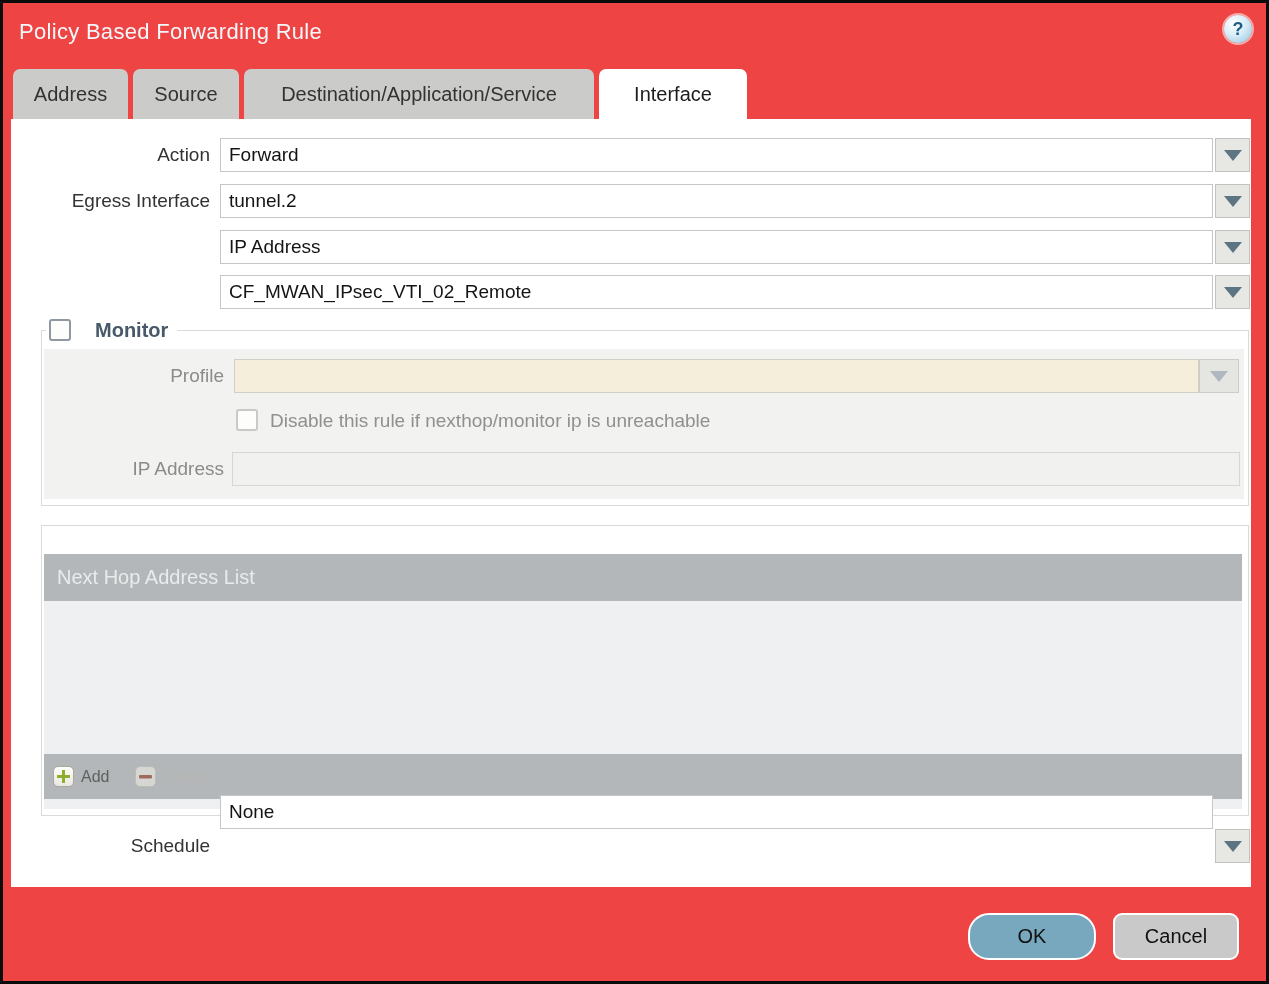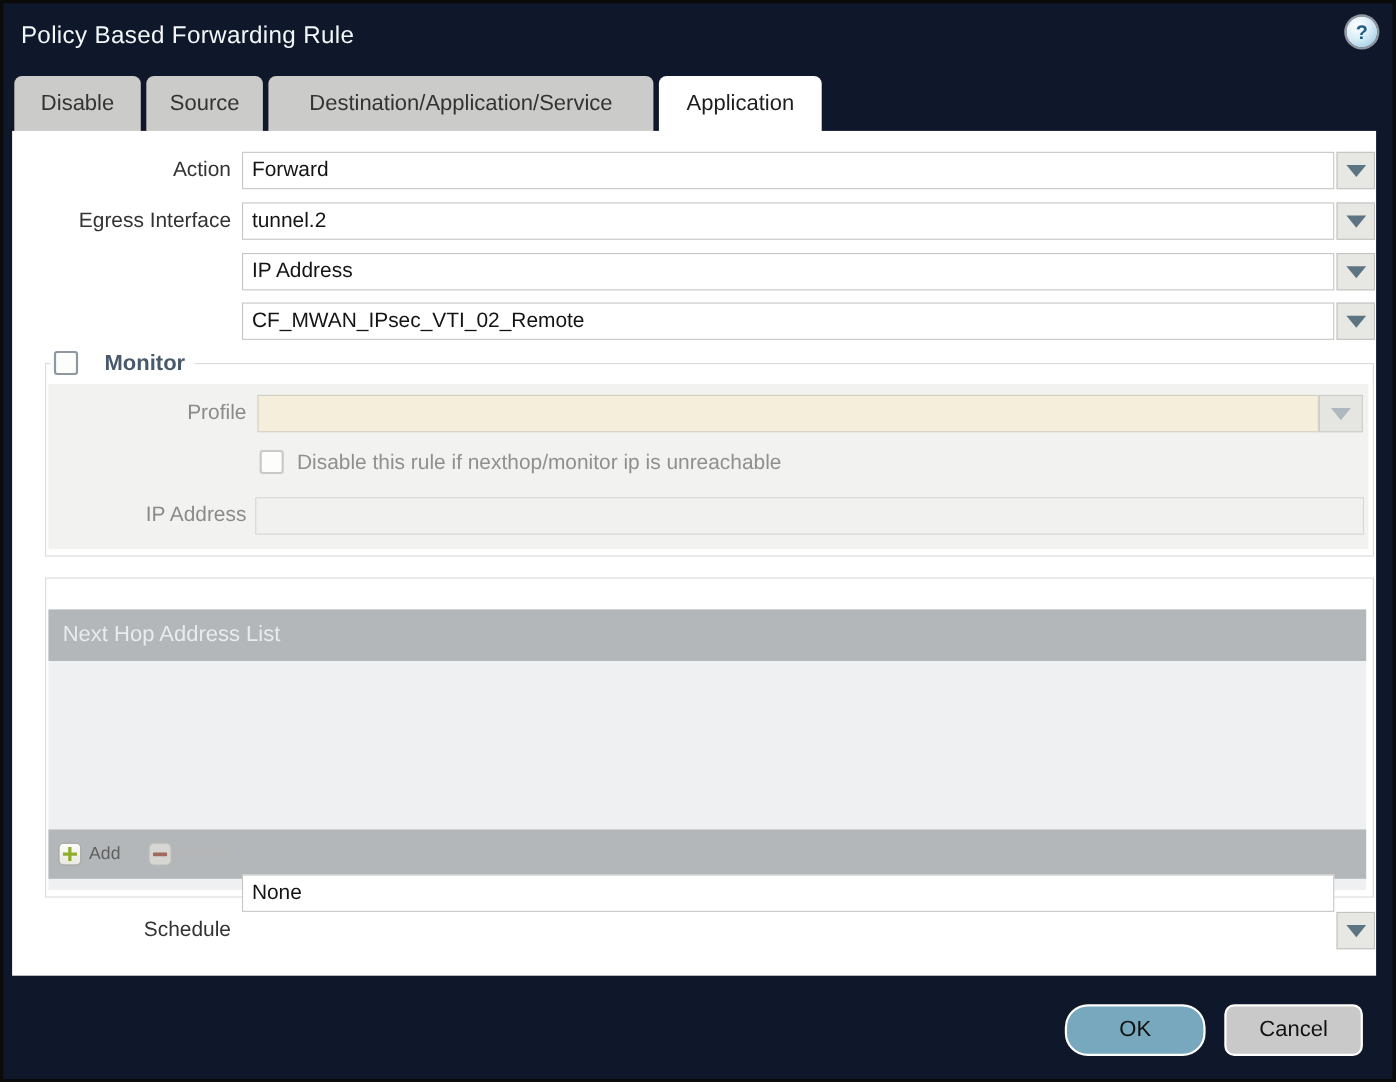--- a/index.html
+++ b/index.html
@@ -1,20 +1,20 @@
 <!DOCTYPE html>
 <html><head>
 <meta charset="utf-8">
 <style>
   * { margin:0; padding:0; box-sizing:border-box; }
   html,body { background:#444; }
   body { font-family:"Liberation Sans", sans-serif; }
 
   .screen { position:relative; width:1269px; height:984px;
-            background:#0f172a; border:3px solid #0b0b0b; overflow:hidden; }
+            background:#ef4444; border:3px solid #0b0b0b; overflow:hidden; }
 
   
   .title { position:absolute; left:16px; top:16px; color:#f2f7fa;
            font-size:22px; letter-spacing:.3px; }
   .help { position:absolute; right:14px; top:12px; width:28px; height:28px;
           border-radius:50%;
           background:radial-gradient(circle at 35% 30%, #ffffff 0%, #d9edf7 45%, #8fc2dd 100%);
           box-shadow:0 0 0 2px rgba(255,255,255,.55);
           color:#1c5e86; font-weight:bold; font-size:18px;
           display:flex; align-items:center; justify-content:center; cursor:pointer; }
@@ -86,24 +86,24 @@
 </style>
 </head>
 <body>
 
 <div class="screen">
 
   <div class="title">Policy Based Forwarding Rule</div>
   <div class="help">?</div>
 
   <div class="tabs">
-    <div class="tab" style="width:115px">Disable</div>
+    <div class="tab" style="width:115px">Address</div>
     <div class="tab" style="width:106px">Source</div>
     <div class="tab" style="width:350px">Destination/Application/Service</div>
-    <div class="tab active" style="width:148px">Application</div>
+    <div class="tab active" style="width:148px">Interface</div>
   </div>
 
   <div class="content">
 
     <div class="flabel" style="left:0;top:19px;width:199px">Action</div>
     <div class="fbox" style="left:209px;top:19px;width:993px">Forward</div>
     <div class="dbtn" style="left:1204px;top:19px">
         <span class="tri"></span>
       </div>
 

